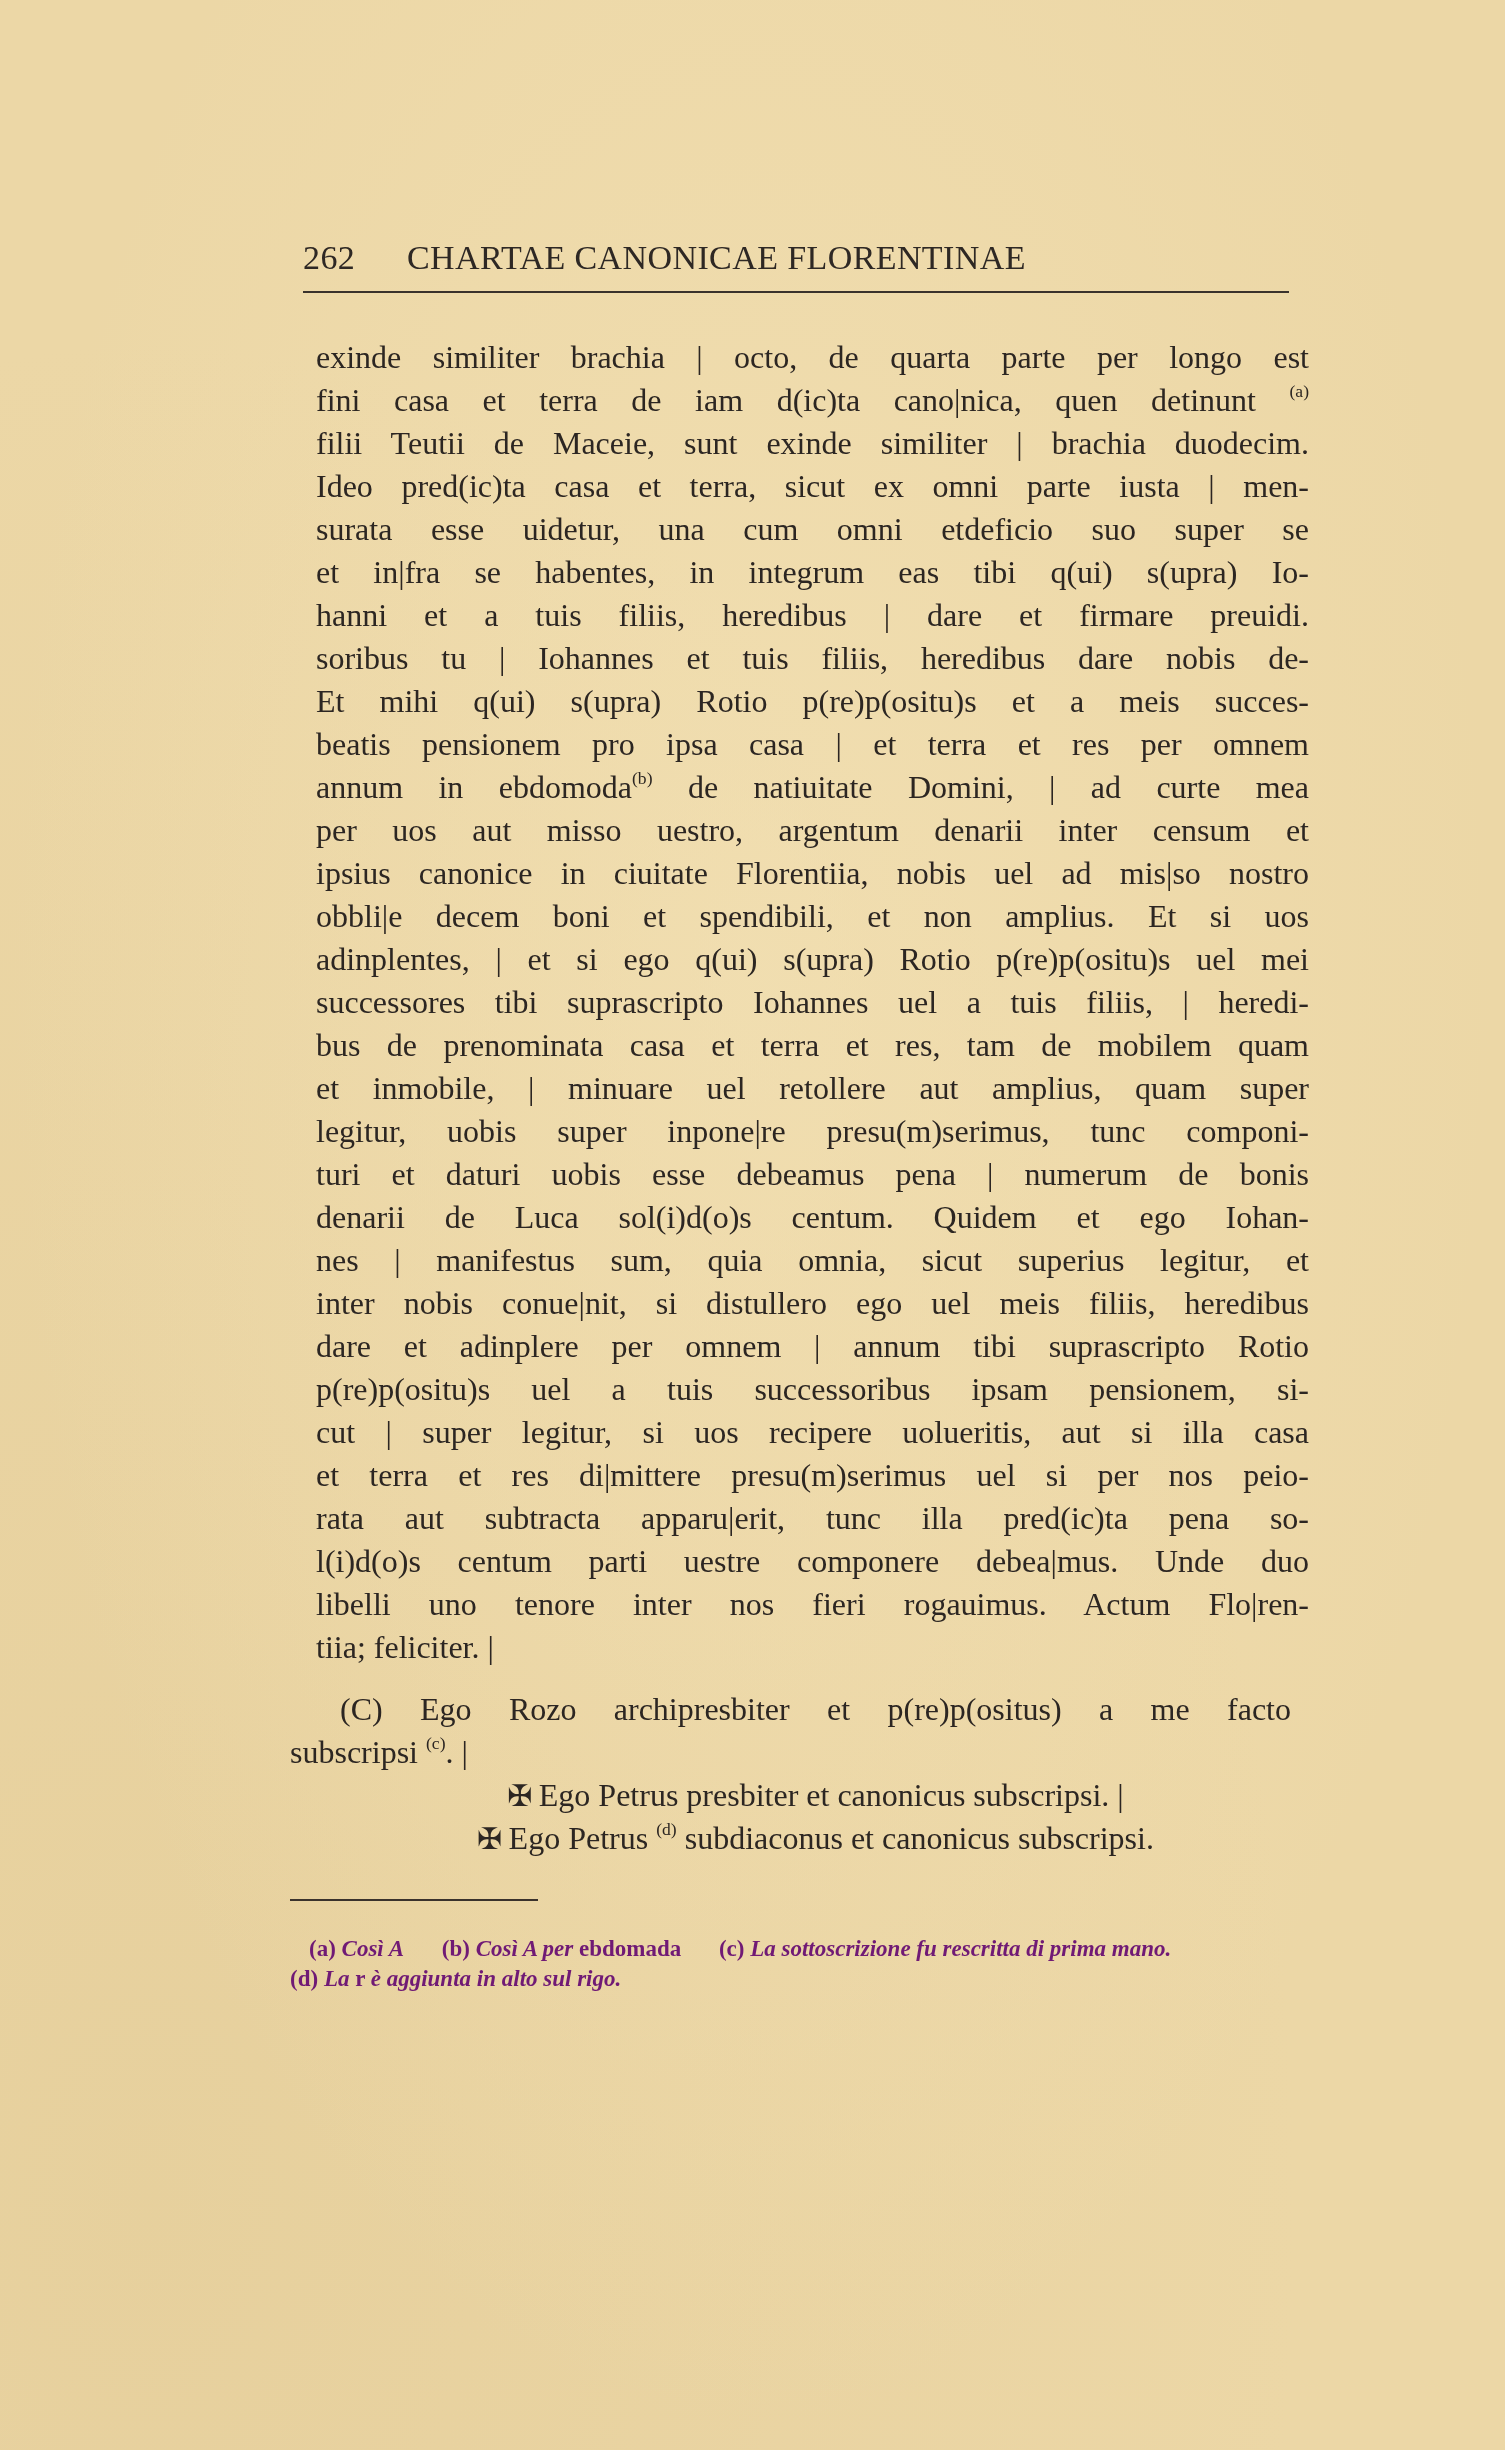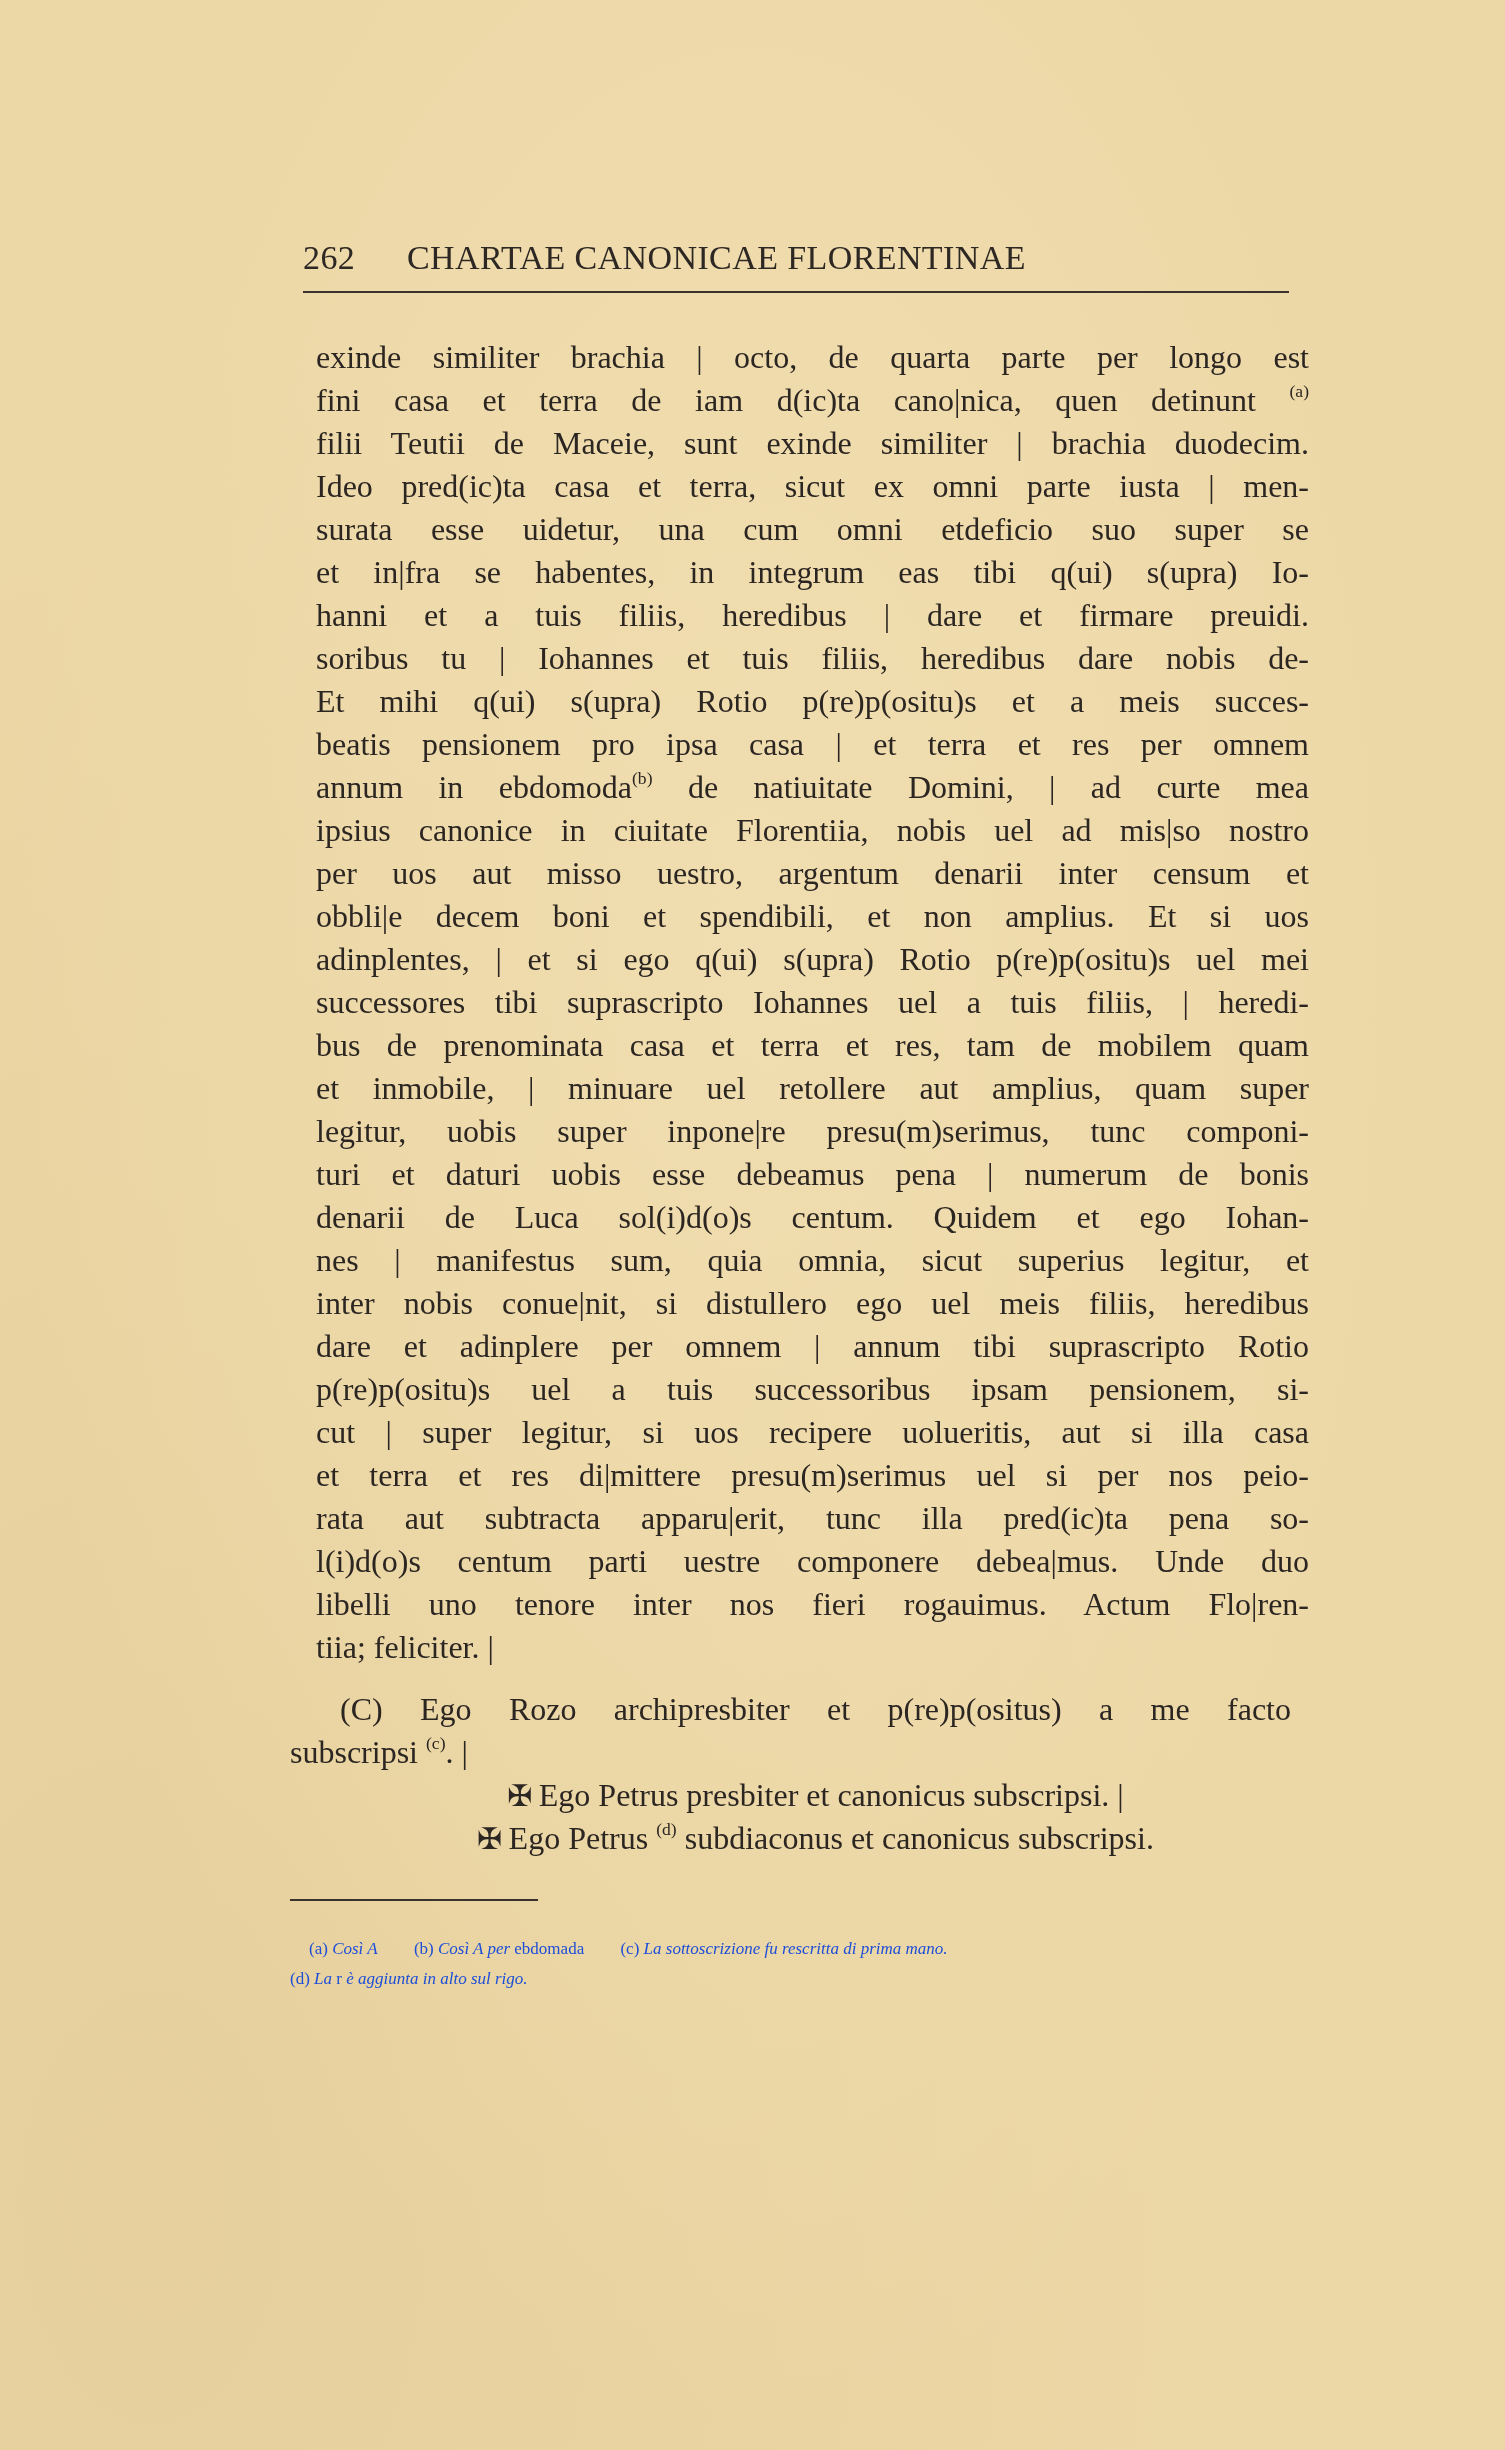--- a/index.html
+++ b/index.html
@@ -52,22 +52,23 @@
   .justify { text-align: justify; text-align-last: justify; }
   .cross { font-size: 30px; margin-right: 6.4px; }
 
   .foot-rule {
     position: absolute; left: 290px; top: 1899px; width: 248px; height: 2.4px;
     background: #3a322c;
   }
   .footnotes {
     position: absolute; left: 290px; top: 1934px; width: 1001px;
     font-family: "Liberation Serif", serif;
-    font-size: 17px; line-height: 30px;
-    color: #1d4ed8;
+    font-size: 23px; line-height: 30px;
+    color: #701a75;
+    font-weight: bold;
   }
   .fn-line { display: block; white-space: nowrap; }
   .fn-item { display: inline-block; margin-right: 32px; }
   .fn-item i { font-style: italic; }
 </style>
 </head>
 <body>
 
 <div class="page">
 
@@ -81,22 +82,22 @@
     <span class="line"><span>fini casa et terra de iam d(ic)ta cano|nica, quen detinunt</span> <sup class="fn">(a)</sup></span>
     <span class="line">filii Teutii de Maceie, sunt exinde similiter | brachia duodecim.</span>
     <span class="line">Ideo pred(ic)ta casa et terra, sicut ex omni parte iusta | men-</span>
     <span class="line">surata esse uidetur, una cum omni etdeficio suo super se</span>
     <span class="line">et in|fra se habentes, in integrum eas tibi q(ui) s(upra) Io-</span>
     <span class="line">hanni et a tuis filiis, heredibus | dare et firmare preuidi.</span>
     <span class="line">soribus tu | Iohannes et tuis filiis, heredibus dare nobis de-</span>
     <span class="line">Et mihi q(ui) s(upra) Rotio p(re)p(ositu)s et a meis succes-</span>
     <span class="line">beatis pensionem pro ipsa casa | et terra et res per omnem</span>
     <span class="line"><span>annum in ebdomoda</span><sup class="fn">(b)</sup> <span>de natiuitate Domini, | ad curte mea</span></span>
+    <span class="line">per uos aut misso uestro, argentum denarii inter censum et</span>
     <span class="line">ipsius canonice in ciuitate Florentiia, nobis uel ad mis|so nostro</span>
-    <span class="line">per uos aut misso uestro, argentum denarii inter censum et</span>
     <span class="line">obbli|e decem boni et spendibili, et non amplius.   Et si uos</span>
     <span class="line">adinplentes, | et si ego q(ui) s(upra) Rotio p(re)p(ositu)s uel mei</span>
     <span class="line">successores tibi suprascripto Iohannes uel a tuis filiis, | heredi-</span>
     <span class="line">bus de prenominata casa et terra et res, tam de mobilem quam</span>
     <span class="line">et inmobile, | minuare uel retollere aut amplius, quam super</span>
     <span class="line">legitur, uobis super inpone|re presu(m)serimus, tunc componi-</span>
     <span class="line">turi et daturi uobis esse debeamus pena | numerum de bonis</span>
     <span class="line">denarii de Luca sol(i)d(o)s centum.   Quidem et ego Iohan-</span>
     <span class="line">nes | manifestus sum, quia omnia, sicut superius legitur, et</span>
     <span class="line">inter nobis conue|nit, si distullero ego uel meis filiis, heredibus</span>

